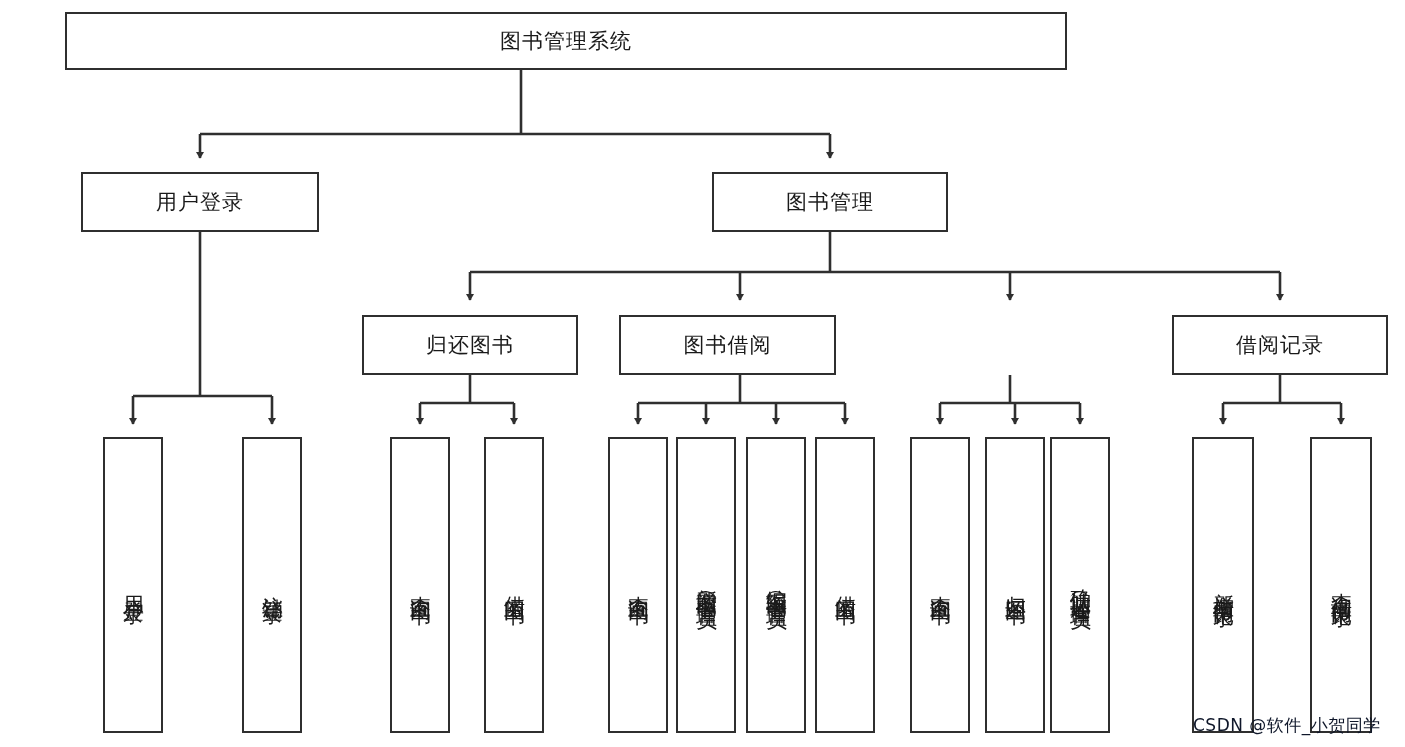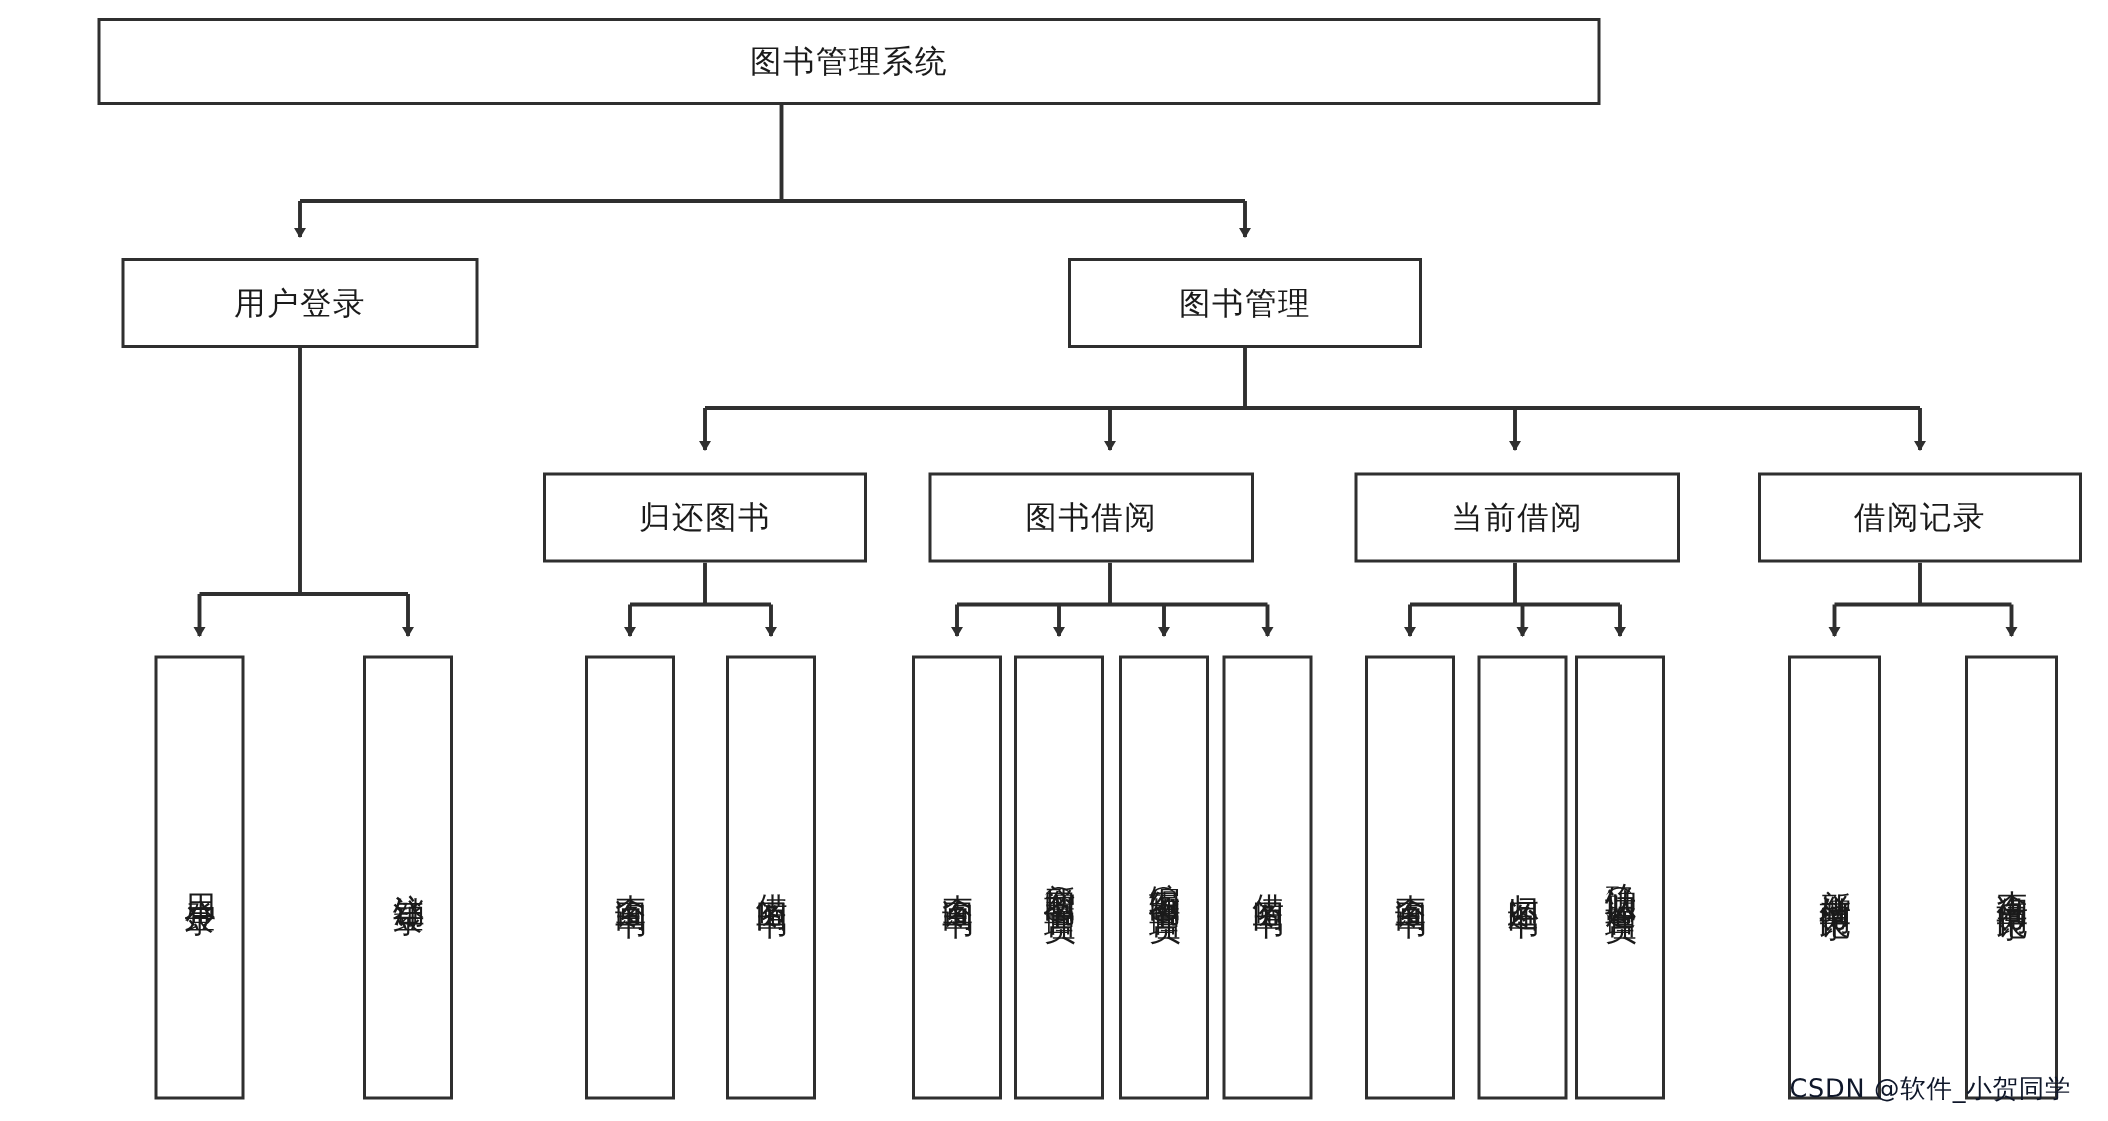--- a/index.html
+++ b/index.html
@@ -126,23 +126,20 @@
   <div class="node h-node" style="left: 712px; top: 172px; width: 236px; height: 60px;">
     <span class="label">图书管理</span>
   </div>
 
   <div class="node h-node" style="left: 362px; top: 315px; width: 216px; height: 60px;">
     <span class="label">归还图书</span>
   </div>
   <div class="node h-node" style="left: 619px; top: 315px; width: 217px; height: 60px;">
     <span class="label">图书借阅</span>
   </div>
-  <div class="node h-node" style="left: 903px; top: 315px; width: 217px; height: 60px;">
-    <span class="label">当前借阅</span>
-  </div>
   <div class="node h-node" style="left: 1172px; top: 315px; width: 216px; height: 60px;">
     <span class="label">借阅记录</span>
   </div>
 
   <div class="node v-node" style="left: 103px; top: 437px; width: 60px; height: 296px;">
     <span class="label">用户登录</span>
   </div>
   <div class="node v-node" style="left: 242px; top: 437px; width: 60px; height: 296px;">
     <span class="label">注销登录</span>
   </div>

